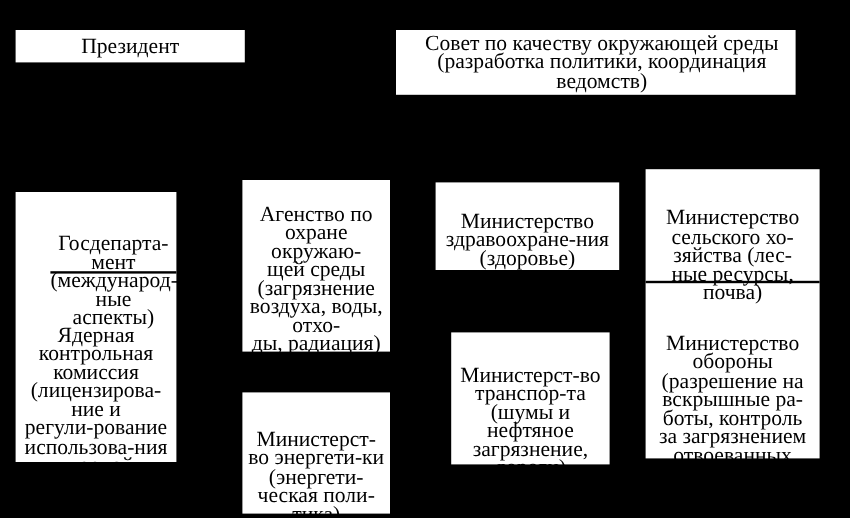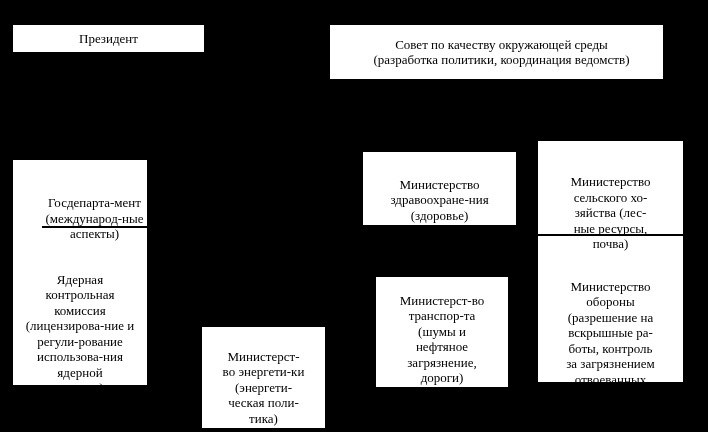--- a/index.html
+++ b/index.html
@@ -7,44 +7,44 @@
     padding: 0;
     background: #000000;
   }
   .canvas {
     position: relative;
     width: 708px;
     height: 432px;
     background: #000000;
     overflow: hidden;
     font-family: "Liberation Serif", "DejaVu Serif", serif;
-    font-size: 13px;
+    font-size: 18px;
     line-height: 15.5px;
     color: #000000;
   }
   .box {
     position: absolute;
     background: #ffffff;
     text-align: center;
     box-sizing: border-box;
     white-space: pre-line;
   }
   .center-flex {
     display: flex;
     align-items: center;
     justify-content: center;
   }
   
   .president      { left: 13px;  top: 25px;  width: 191px; height: 27px; }
   .council        { left: 330px; top: 25px;  width: 333px; height: 54px; padding-left: 10px; }
   .left-combined  { left: 13px;  top: 160px; width: 134px; height: 225px; }
   .epa            { left: 202px; top: 150px; width: 123px; height: 143px; padding-top: 5px; }
-  .energy         { left: 202px; top: 327px; width: 123px; height: 101px; padding-top: 6px; }
+  .energy         { left: 202px; top: 327px; width: 123px; height: 101px; padding-top: 16px; }
   .health         { left: 363px; top: 152px; width: 153px; height: 73px;  padding-top: 9px; }
-  .transport      { left: 376px; top: 277px; width: 132px; height: 110px; padding-top: 0; }
+  .transport      { left: 376px; top: 277px; width: 132px; height: 110px; padding-top: 12px; }
   .right-combined { left: 538px; top: 141px; width: 145px; height: 241px; }
   
   .section {
     box-sizing: border-box;
     white-space: pre-line;
   }
   .left-combined .sec-top {
     height: 52px;
     padding-top: 4px;
     border-bottom: 2px solid #000000;
@@ -87,20 +87,29 @@
 контрольная
 комиссия
 (лицензирова-ние и
 регули-рование
 использова-ния
 ядерной
 воздуха)</span>
     </div>
   </div>
 
+  <div class="box epa">
+    <span>Агенство по
+охране окружаю-
+щей среды
+(загрязнение
+воздуха, воды,
+отхо-
+ды, радиация)</span>
+  </div>
 
   <div class="box energy">
     <span>Министерст-
 во энергети-ки
 (энергети-
 ческая поли-
 тика)</span>
   </div>
 
   <div class="box health">

